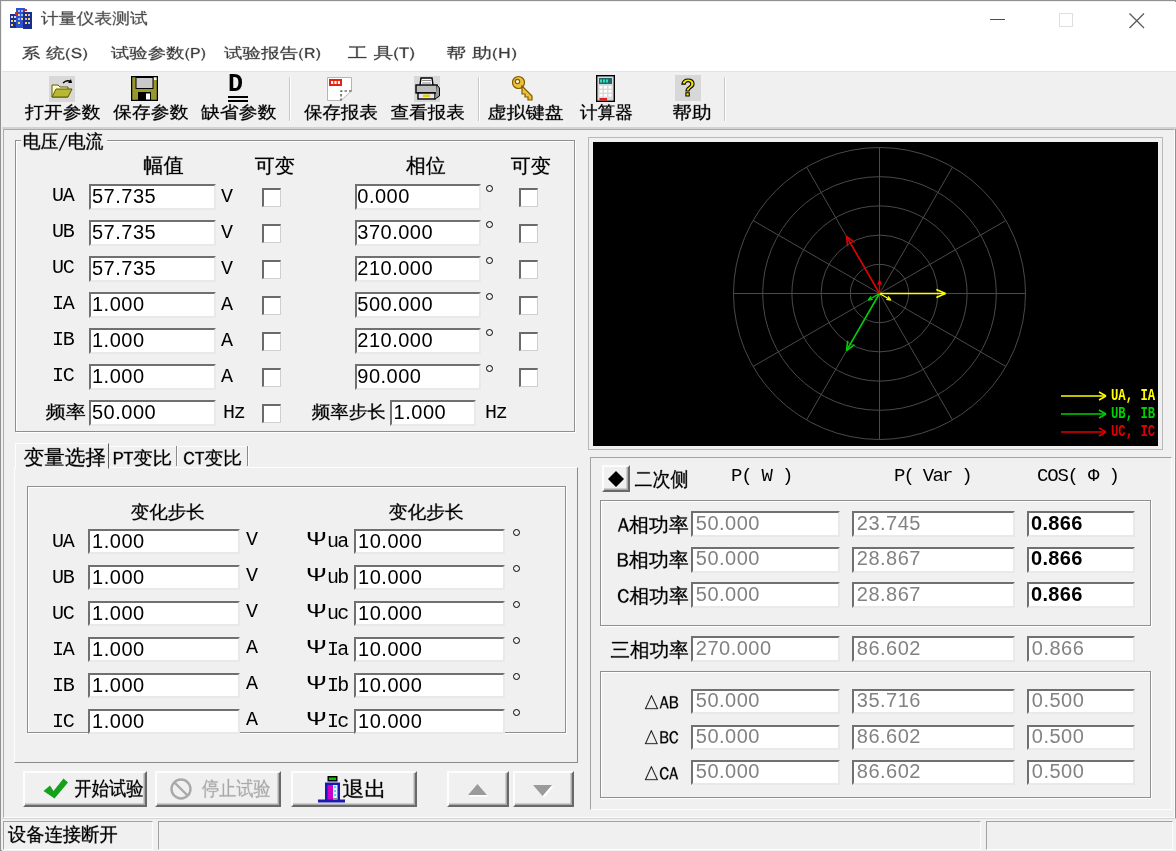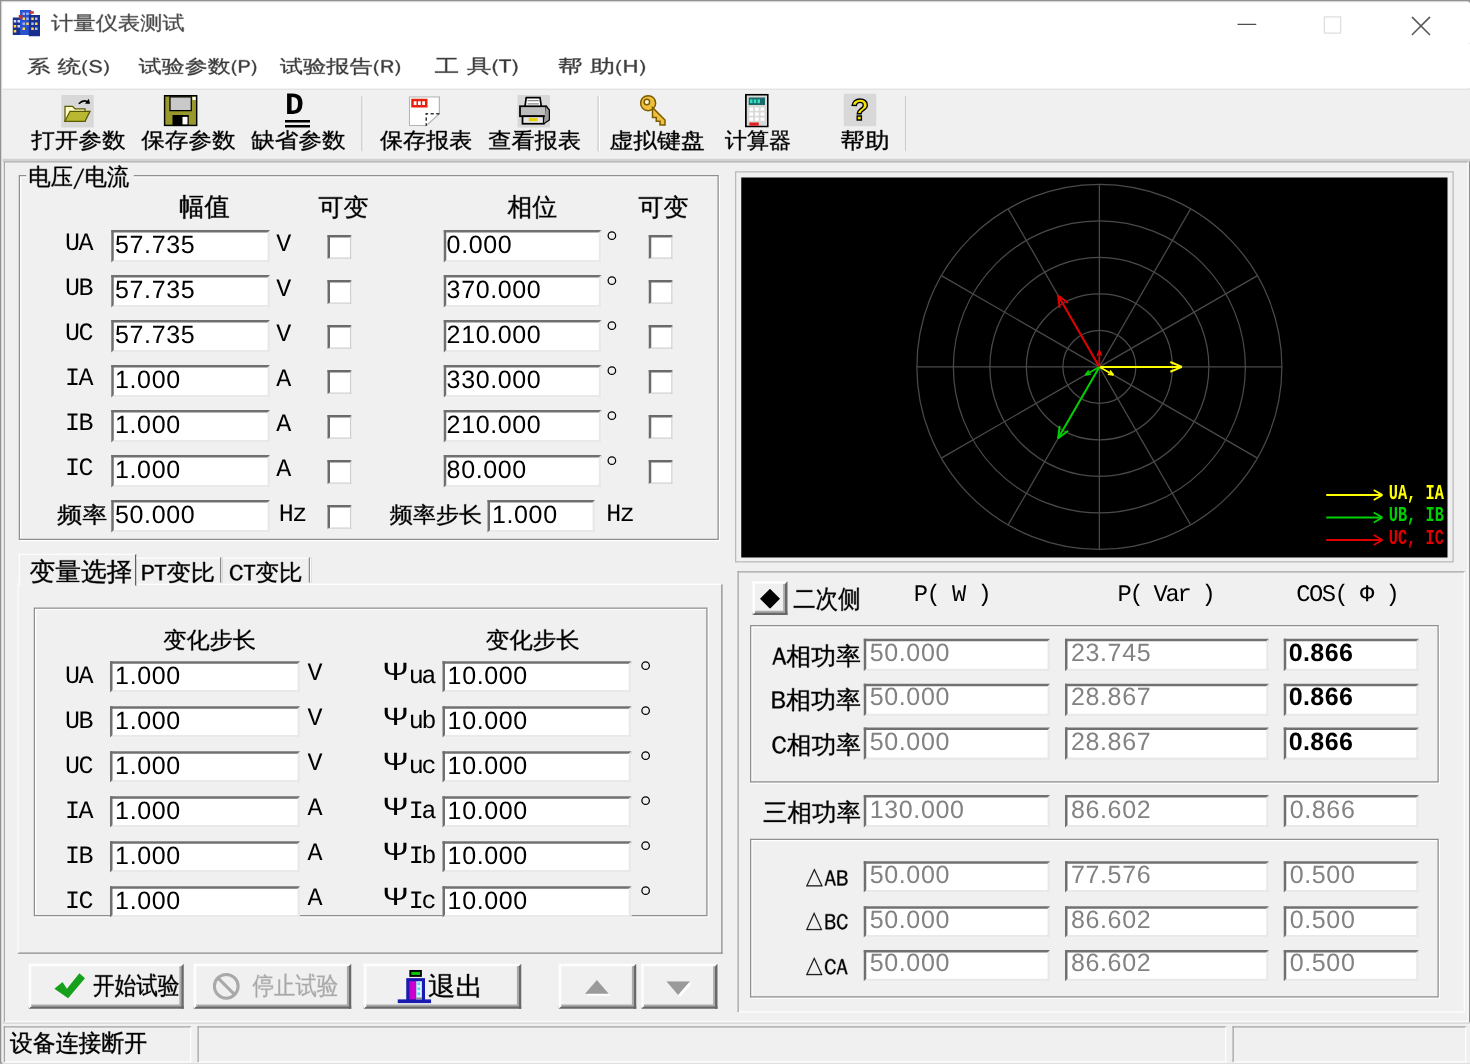--- a/index.html
+++ b/index.html
@@ -209,39 +209,39 @@
 <div class="ed" style="left:354px;top:255px;width:126px;height:26px"></div>
 <div class="a num" style="left:356.3px;top:256.5px">210.000</div>
 <div class="deg" style="left:484.5px;top:256px"></div>
 <div class="ck" style="left:517.5px;top:258.6px"></div>
 <div class="a mono" style="left:51px;top:293.4px">IA</div>
 <div class="ed" style="left:88px;top:291px;width:127px;height:26px"></div>
 <div class="a num" style="left:91px;top:292.5px">1.000</div>
 <div class="a mono" style="left:220px;top:293.9px">A</div>
 <div class="ck" style="left:261px;top:294.6px"></div>
 <div class="ed" style="left:354px;top:291px;width:126px;height:26px"></div>
-<div class="a num" style="left:356.3px;top:292.5px">330.000</div>
+<div class="a num" style="left:356.3px;top:292.5px">500.000</div>
 <div class="deg" style="left:484.5px;top:292px"></div>
 <div class="ck" style="left:517.5px;top:294.6px"></div>
 <div class="a mono" style="left:51px;top:329.4px">IB</div>
 <div class="ed" style="left:88px;top:327px;width:127px;height:26px"></div>
 <div class="a num" style="left:91px;top:328.5px">1.000</div>
 <div class="a mono" style="left:220px;top:329.9px">A</div>
 <div class="ck" style="left:261px;top:330.6px"></div>
 <div class="ed" style="left:354px;top:327px;width:126px;height:26px"></div>
 <div class="a num" style="left:356.3px;top:328.5px">210.000</div>
 <div class="deg" style="left:484.5px;top:328px"></div>
 <div class="ck" style="left:517.5px;top:330.6px"></div>
 <div class="a mono" style="left:51px;top:365.4px">IC</div>
 <div class="ed" style="left:88px;top:363px;width:127px;height:26px"></div>
 <div class="a num" style="left:91px;top:364.5px">1.000</div>
 <div class="a mono" style="left:220px;top:365.9px">A</div>
 <div class="ck" style="left:261px;top:366.6px"></div>
 <div class="ed" style="left:354px;top:363px;width:126px;height:26px"></div>
-<div class="a num" style="left:356.3px;top:364.5px">80.000</div>
+<div class="a num" style="left:356.3px;top:364.5px">90.000</div>
 <div class="deg" style="left:484.5px;top:364px"></div>
 <div class="ck" style="left:517.5px;top:366.6px"></div>
 <svg style="position:absolute;left:45px;top:402px;overflow:visible" width="39" height="17.5">
       <path d="M6.2 12.2Q7.2 10.6 7.8 8.6Q8.5 8.9 9.3 9Q8.2 11.8 6.1 14.1Q3.9 16.4 0.9 17.5Q0.7 16.8 0 16.4Q3 15.3 5 13.5L4.9 13.5L4.9 7.3L2 7.3Q1.1 7.3 0.2 7.3Q0.3 6.9 0.2 6.5L2.1 6.5L2.1 4.4Q2.1 3.3 2.1 2.1Q2.8 2.2 3.5 2.1Q3.4 3.3 3.4 4.4L3.4 6.5L4.9 6.5L4.9 2.9Q4.9 1.8 4.8 0.6Q5.5 0.7 6.2 0.6L6.2 3.2L7.8 3.2Q8.6 3.2 9.5 3.2Q9.5 3.6 9.5 4Q8.6 4 7.8 4L6.2 4L6.2 6.5L8 6.5Q8.9 6.5 9.8 6.5Q9.8 6.9 9.8 7.3Q8.9 7.3 8 7.3L6.2 7.3L6.2 12.2ZM2.6 9Q3.3 9.2 4 9.3Q3.4 11.6 1.1 13.7Q0.6 13.3 0 13.1Q0.9 12.3 1.5 11.4Q2.1 10.4 2.6 9ZM18.1 17.3Q16.1 15.5 13.8 13.8L14.9 12.9Q17.2 14.6 19.3 16.4L18.1 17.3ZM8.3 17.3Q8.1 16.6 7.3 16.2Q9.4 16 11.1 14.8Q12.8 13.6 12.8 11.9L12.8 8.8Q12.8 7.7 12.7 6.5Q13.5 6.6 14.3 6.5Q14.2 7.7 14.2 8.8L14.2 11.9Q14.2 13 13.6 14Q11.9 16.5 8.3 17.3ZM11.4 13.5Q10.6 13.5 9.8 13.5Q9.9 12.4 9.9 11.2L9.9 4.8Q10.7 4.8 11.6 4.8Q12.3 3.9 12.8 2.5L10.8 2.5Q9.8 2.5 8.8 2.5Q8.8 2.1 8.8 1.6Q9.8 1.7 10.8 1.7L16.7 1.7Q17.7 1.7 18.7 1.6Q18.6 2.1 18.7 2.5Q17.7 2.5 16.7 2.5L14.3 2.5Q14.1 3.7 13.2 4.8L17.7 4.8L17.7 13.5L16.2 13.5L16.2 5.6L12.6 5.6L12.6 5.6Q12.5 5.6 12.5 5.6Q11.9 5.6 11.3 5.6L11.3 11.2Q11.3 12.4 11.4 13.5ZM30.3 17Q29.6 16.9 28.9 17Q28.9 15.8 28.9 14.6L28.9 13L22.1 13Q21.1 13 20.2 13Q20.2 12.6 20.2 12.1Q21.1 12.2 22.1 12.2L28.9 12.2Q28.9 11.3 28.9 10.5Q29.6 10.5 30.3 10.5Q30.3 11.3 30.3 12.2L37.1 12.2Q38.1 12.2 39 12.1Q39 12.6 39 13Q38.1 13 37.1 13L30.3 13L30.3 14.6Q30.3 15.8 30.3 17ZM37.1 10.7Q35.4 9.3 33.6 8L34.5 7Q36.4 8.3 38.1 9.8L37.1 10.7ZM36.2 3.6Q36.8 4.1 37.4 4.4Q36 5.8 33.9 7.1Q33.6 6.5 33 6.2Q34.1 5.6 35.3 4.5L36.2 3.6ZM20.7 9.7Q22.6 9 24.1 8.2L25.5 7.4L25.8 8.1Q23 9.8 21.6 10.9Q21.4 10.2 20.7 9.7ZM24.3 6.9Q23 5.7 21.4 4.7L22.3 3.7Q23.9 4.7 25.3 6L24.3 6.9ZM23.1 3Q22.1 3 21.2 3Q21.2 2.6 21.2 2.2Q22.1 2.2 23.1 2.2L29.2 2.2L27.6 1L28.5 0L30.8 1.7L30.3 2.2L36.1 2.2Q37 2.2 38 2.2Q37.9 2.6 38 3Q37 3 36.1 3L29.7 3Q30.1 3.2 30.5 3.4Q30.3 3.7 29.5 4.4Q28.8 5.1 28.2 5.5Q27.6 6 27.5 6.1L29.6 6.1Q30.9 4.8 31.5 4.1Q32 4.6 32.7 5Q32.2 5.5 30.4 7.1L27.8 9.2L31.7 8.6Q31.4 8.1 31 7.6L32.2 7Q33.4 8.6 34.3 10.3L32.9 10.8Q32.6 10.1 32.1 9.4L31.6 9.4L25.5 10.5L25.3 9.7Q25.7 9.6 26 9.4Q27 8.6 28.8 6.8L25.3 6.9L25.3 6.1Q25.6 6.1 26 5.8Q26.5 5.6 27.5 4.7Q28.5 3.7 28.9 3L23.1 3Z" fill="#000" stroke="#000" stroke-width="0.3"></path>
     </svg>
 <div class="ed" style="left:88px;top:399px;width:127px;height:26px"></div>
 <div class="a num" style="left:91px;top:400.5px">50.000</div>
 <div class="a mono" style="left:222px;top:401.9px">Hz</div>
 <div class="ck" style="left:261px;top:402.6px"></div>
 <svg style="position:absolute;left:311px;top:402px;overflow:visible" width="73" height="17.5">
@@ -470,33 +470,33 @@
 <div class="ed" style="left:690px;top:581.4px;width:149px;height:26px"></div>
 <div class="a num gray" style="left:694.8px;top:583px">50.000</div>
 <div class="ed" style="left:851px;top:581.4px;width:163px;height:26px"></div>
 <div class="a num gray" style="left:855.8px;top:583px">28.867</div>
 <div class="ed" style="left:1026px;top:581.4px;width:108px;height:26px"></div>
 <div class="a num bold" style="left:1030px;top:583px;letter-spacing:0.3px">0.866</div>
 <svg style="position:absolute;left:610px;top:638.5px;overflow:visible" width="77" height="19">
       <path d="M17.8 16.1Q17.7 16.8 17.8 17.5Q16.5 17.5 15.2 17.5L2.6 17.5Q1.3 17.5 0 17.5Q0.1 16.8 0 16.1Q1.3 16.2 2.6 16.2L15.2 16.2Q16.5 16.2 17.8 16.1ZM14.8 8.7Q14.8 9.4 14.8 10.1Q13.5 10.1 12.3 10.1L5.2 10.1Q3.9 10.1 2.6 10.1Q2.7 9.4 2.6 8.7Q3.9 8.8 5.2 8.8L12.3 8.8Q13.5 8.8 14.8 8.7ZM17 1.9Q16.9 2.7 17 3.3Q15.7 3.3 14.4 3.3L3.6 3.3Q2.4 3.3 1.1 3.3Q1.1 2.7 1.1 1.9Q2.4 2 3.6 2L14.4 2Q15.7 2 17 1.9ZM30.5 18.9Q29.7 18.9 29 18.9Q29.1 17.6 29.1 16.2L29.1 2.3L36.7 2.3L36.7 18.9L35.4 18.9L35.4 17.3Q34.5 17.3 33.6 17.3L30.4 17.3Q30.4 18.1 30.5 18.9ZM25.3 18.9Q24.6 18.9 23.8 18.9Q23.9 17.6 23.9 16.2L23.9 9.6Q22.4 13.4 20.5 15.8Q19.9 15.2 19.1 15Q21.6 12.1 22.4 9.7Q23 8.1 23.3 6.4Q23.6 6.5 23.9 6.6L23.9 6L21.9 6Q20.9 6 19.9 6.1Q20 5.6 19.9 5Q20.9 5.1 21.9 5.1L23.9 5.1L23.9 3.2Q23.9 1.9 23.8 0.5Q24.6 0.6 25.3 0.5Q25.2 1.9 25.2 3.2L25.2 5.1L26.8 5.1Q27.8 5.1 28.8 5Q28.7 5.6 28.8 6.1Q27.8 6 26.8 6L25.2 6L25.2 8.2L25.7 7.7Q27.3 9.2 28.6 10.9L27.4 11.8Q26.4 10.5 25.2 9.3L25.2 16.2Q25.2 17.6 25.3 18.9ZM35.4 3.3L30.4 3.3L30.4 7L33.6 7Q34.5 7 35.4 7L35.4 3.3ZM33.6 8L30.4 8L30.4 11.7L33.6 11.7Q34.5 11.7 35.4 11.6L35.4 8Q34.5 8 33.6 8ZM33.6 12.6L30.4 12.6L30.4 16.3L33.6 16.3Q34.5 16.3 35.4 16.3L35.4 12.7Q34.5 12.6 33.6 12.6ZM50.3 8.3L50.3 6.2L48.7 6.2Q47.6 6.2 46.4 6.2Q46.5 5.6 46.4 5Q47.6 5 48.7 5L50.3 5L50.3 3.3Q50.3 1.9 50.2 0.5Q51 0.6 51.8 0.5Q51.7 1.9 51.7 3.3L51.7 5L56.4 5L56.4 16.1Q56.4 17.4 55.5 17.8Q54.6 18.3 52.8 18.3Q53 17.3 52.3 16.6Q52.9 16.7 53.8 16.7Q54.6 16.7 54.8 16.6Q55 16.3 55 15.6L55 6.2L51.7 6.2L51.7 8.3Q51.7 11.9 49.6 14.8Q47.6 17.7 44.4 19Q44.2 18.6 43.8 18.3Q43.5 18 43.1 17.9Q46.3 17 48.3 14.3Q50.3 11.7 50.3 8.3ZM47.1 3.5Q47 4.1 47.1 4.7Q45.9 4.7 44.7 4.7L43.8 4.7L43.8 12Q45 11.6 47.2 10.7L47.3 11.7Q42.3 13.6 39.6 14.9Q39.5 14 38.9 13.3Q40.7 13 42.4 12.4L42.4 4.7L41.3 4.7Q40.1 4.7 38.9 4.7Q39 4.1 38.9 3.5Q40.1 3.5 41.3 3.5L44.7 3.5Q45.9 3.5 47.1 3.5ZM68.5 18.9Q67.8 18.8 67.1 18.9Q67.1 17.6 67.1 16.3L67.1 14.5L60.4 14.5Q59.5 14.5 58.6 14.5Q58.6 14 58.6 13.5Q59.5 13.6 60.4 13.6L67.1 13.6Q67.1 12.6 67.1 11.7Q67.8 11.8 68.5 11.7Q68.5 12.6 68.4 13.6L75.2 13.6Q76.1 13.6 77 13.5Q77 14 77 14.5Q76.1 14.5 75.2 14.5L68.4 14.5L68.4 16.3Q68.4 17.6 68.5 18.9ZM75.2 12Q73.5 10.4 71.7 9L72.6 7.8Q74.5 9.3 76.2 11L75.2 12ZM74.3 4Q74.8 4.5 75.4 5Q74.1 6.5 72 7.9Q71.7 7.3 71.1 6.9Q72.2 6.3 73.3 5.1L74.3 4ZM59.1 10.8Q61 10.1 62.4 9.1L63.8 8.2L64.1 9Q61.4 10.9 60 12.1Q59.7 11.3 59.1 10.8ZM62.6 7.7Q61.3 6.4 59.8 5.3L60.6 4.1Q62.2 5.3 63.6 6.7L62.6 7.7ZM61.4 3.4Q60.5 3.4 59.6 3.4Q59.6 2.9 59.6 2.4Q60.5 2.4 61.4 2.4L67.4 2.4L65.8 1.1L66.7 0L69 1.9L68.5 2.4L74.2 2.4Q75.1 2.4 76 2.4Q76 2.9 76 3.4Q75.1 3.4 74.2 3.4L67.9 3.4Q68.3 3.6 68.7 3.8Q68.5 4.1 67.7 4.9Q67 5.7 66.4 6.2Q65.9 6.7 65.8 6.8L67.8 6.8Q69.1 5.4 69.6 4.6Q70.2 5.1 70.8 5.6Q70.3 6.2 68.6 7.9L66 10.3L69.8 9.7Q69.5 9.1 69.2 8.5L70.4 7.8Q71.5 9.6 72.3 11.5L71 12.1Q70.7 11.3 70.3 10.5L69.8 10.5L63.8 11.7L63.6 10.8Q64 10.7 64.2 10.5Q65.2 9.6 67 7.6L63.6 7.7L63.6 6.8Q63.9 6.8 64.3 6.5Q64.7 6.3 65.7 5.2Q66.7 4.1 67.1 3.4L61.4 3.4Z" fill="#000" stroke="#000" stroke-width="0.3"></path>
     </svg>
 <div class="ed" style="left:690px;top:635px;width:149px;height:26px"></div>
-<div class="a num gray" style="left:694.8px;top:636.6px">130.000</div>
+<div class="a num gray" style="left:694.8px;top:636.6px">270.000</div>
 <div class="ed" style="left:851px;top:635px;width:163px;height:26px"></div>
 <div class="a num gray" style="left:855.8px;top:636.6px">86.602</div>
 <div class="ed" style="left:1026px;top:635px;width:108px;height:26px"></div>
 <div class="a num gray" style="left:1030.8px;top:636.6px">0.866</div>
 <div class="gb" style="left:599px;top:670px;width:551px;height:127px"></div>
 <svg style="position:absolute;left:644px;top:693.5px;overflow:visible" width="33" height="14">
       <path d="M13 14L0 14L6.5 0L13 14ZM12.1 13.4L6.5 1.4L0.9 13.4L12.1 13.4ZM23.6 13.3L22.2 13.3L21.1 9.8L16.9 9.8L16 13.3L14.8 13.3L18.4 1.3L20 1.3L23.6 13.3ZM20.8 8.7L19.1 2.9L17.3 8.7L20.8 8.7ZM33 10Q33 11.6 31.9 12.5Q31.1 13.3 29.5 13.3L29.2 13.3L25 13.3L25 1.3L29.2 1.3Q30.5 1.3 31.2 1.7Q31.4 1.7 31.5 1.8Q32.6 2.7 32.7 4.2Q32.7 5.8 31.5 6.5L31 6.8Q30.9 6.9 30.7 6.9L30.7 6.9Q32.1 7.2 32.7 8.6Q33 9.2 33 10ZM31.3 4.4Q31.3 2.7 29.5 2.5Q29.3 2.5 29.1 2.5L26.4 2.5L26.4 6.4L28.7 6.4Q31.3 6.4 31.3 4.4ZM31.6 9.9Q31.6 8.8 30.9 8.1Q30.8 8.1 30.8 8Q30.2 7.6 29 7.6L26.4 7.6L26.4 12L29.1 12Q31.2 12 31.6 10.5Q31.6 10.2 31.6 9.9Z" fill="#000" stroke="#000" stroke-width="0.3"></path>
     </svg>
 <div class="ed" style="left:690px;top:688px;width:149px;height:25px"></div>
 <div class="a num gray" style="left:694.8px;top:689.3px">50.000</div>
 <div class="ed" style="left:851px;top:688px;width:163px;height:25px"></div>
-<div class="a num gray" style="left:855.8px;top:689.3px">77.576</div>
+<div class="a num gray" style="left:855.8px;top:689.3px">35.716</div>
 <div class="ed" style="left:1026px;top:688px;width:108px;height:25px"></div>
 <div class="a num gray" style="left:1030.8px;top:689.3px">0.500</div>
 <svg style="position:absolute;left:644px;top:729px;overflow:visible" width="33" height="14">
       <path d="M12.6 14L0 14L6.3 0L12.6 14ZM11.8 13.4L6.3 1.4L0.9 13.4L11.8 13.4ZM23.2 10Q23.2 11.6 22.2 12.5Q21.4 13.3 19.9 13.3L19.5 13.3L15.5 13.3L15.5 1.3L19.5 1.3Q20.9 1.3 21.5 1.7Q21.6 1.7 21.8 1.8Q22.9 2.7 22.9 4.2Q22.9 5.8 21.8 6.5L21.3 6.8Q21.2 6.9 21 6.9L21 6.9Q22.3 7.2 22.9 8.6Q23.2 9.2 23.2 10ZM21.6 4.4Q21.6 2.7 19.9 2.5Q19.7 2.5 19.4 2.5L16.8 2.5L16.8 6.4L19.1 6.4Q21.6 6.4 21.6 4.4ZM21.9 9.9Q21.9 8.8 21.2 8.1Q21.1 8.1 21.1 8Q20.6 7.6 19.4 7.6L16.8 7.6L16.8 12L19.5 12Q21.5 12 21.8 10.5Q21.9 10.2 21.9 9.9ZM33 9.5Q32.3 12.9 29.9 13.4Q29.4 13.5 29 13.5Q26.6 13.5 25.4 11Q24.6 9.3 24.6 7.2Q24.6 4.3 26 2.6Q27.2 1.1 29.1 1.1Q31.4 1.1 32.5 3.3Q32.8 4 33 4.9L31.7 5.2Q31.1 2.6 29.5 2.4Q29.3 2.3 29.1 2.3Q27.1 2.3 26.4 4.9Q26.1 6 26.1 7.3Q26.1 9.6 27 11Q27.7 12.2 29 12.2Q31 12.2 31.7 9.4Q31.8 9.3 31.8 9.2L33 9.5Z" fill="#000" stroke="#000" stroke-width="0.3"></path>
     </svg>
 <div class="ed" style="left:690px;top:723.5px;width:149px;height:25px"></div>
 <div class="a num gray" style="left:694.8px;top:724.8px">50.000</div>
 <div class="ed" style="left:851px;top:723.5px;width:163px;height:25px"></div>
 <div class="a num gray" style="left:855.8px;top:724.8px">86.602</div>
 <div class="ed" style="left:1026px;top:723.5px;width:108px;height:25px"></div>

